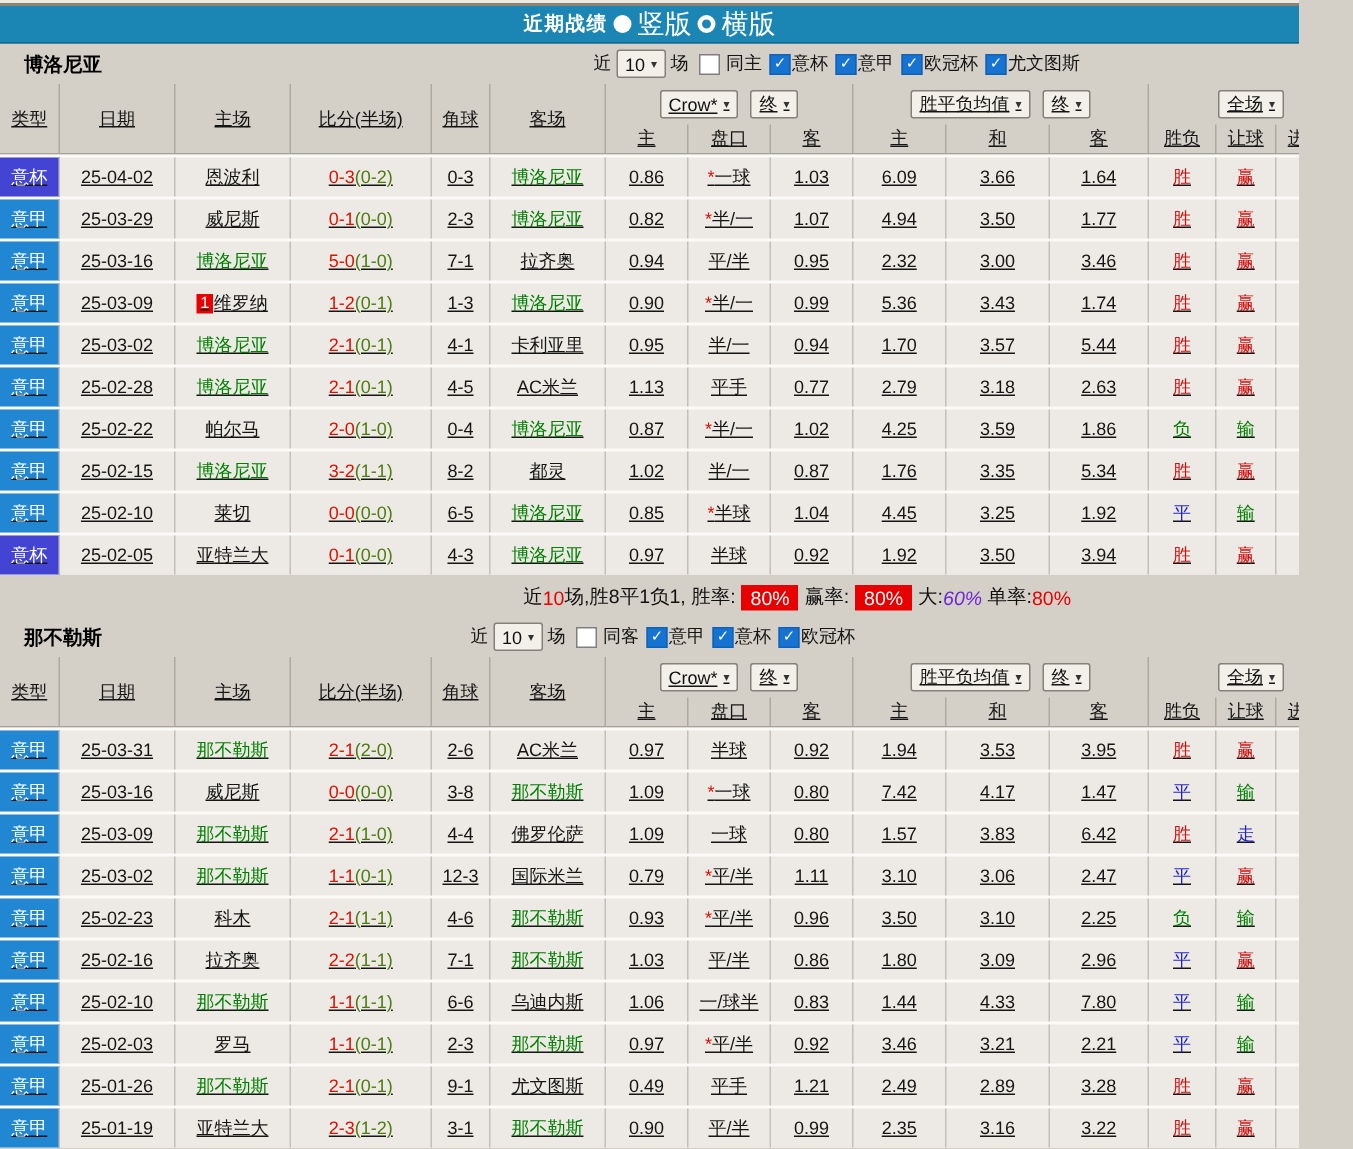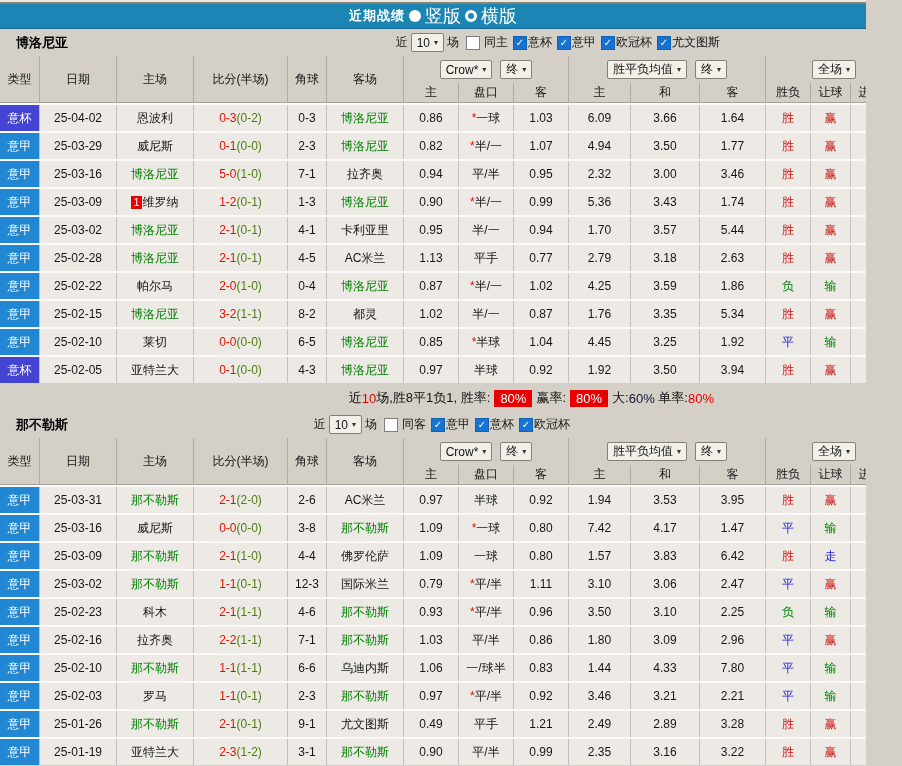--- a/index.html
+++ b/index.html
@@ -23,21 +23,21 @@
   .filter.f1{margin-right:288px;}
   .filter .gap{margin:0 3px;}
   .cb{width:12px;height:12px;display:inline-block;box-sizing:content-box;text-align:center;vertical-align:middle;}
   .cb.off{background:#fff;border:1px solid #7f7f7f;margin:0 4px;}
   .cb.on{background:#1673d2;border:1px solid #1262b4;color:#fff;font-size:10px;line-height:12px;margin-left:5px;margin-right:1px;}
 
   .sel{display:inline-flex;align-items:center;background:#f3f0ea;border:1px solid #84817b;
        border-radius:2px;padding:1px 5px;height:15px;font-size:12px;color:#111;cursor:default;}
   .sel .arr{font-size:8px;margin-left:4px;color:#333;}
 
-  .grid{display:grid;grid-template-columns:40px 77px 77px 94px 39px 77px 55px 55px 55px 62px 69px 66px 45px 40px 51px;}
+  .grid{display:grid;grid-template-columns:40px 77px 77px 94px 39px 77px 55px 55px 55px 62px 69px 66px 45px 40px 51px;text-decoration:underline;}
   .thead{grid-template-rows:27px 19px;border-bottom:1px solid #a7a39c;}
   .th-main{grid-row:1/3;display:flex;align-items:center;justify-content:center;border-right:1px solid #aeaaa3;}
   .th-sel{display:flex;align-items:center;justify-content:center;gap:8px;border-right:1px solid #aeaaa3;}
   .g1{grid-column:7/span 3;grid-row:1;}
   .g2{grid-column:10/span 3;grid-row:1;}
   .g3{grid-column:13/span 3;grid-row:1;border-right:none;}
   .th-sub{grid-row:2;display:flex;align-items:center;justify-content:center;border-right:1px solid #aeaaa3;}
   .th-sub:last-child{border-right:none;text-align:right;}
 
   .tbody{background:#fbfaf6;padding-top:2px;}
@@ -54,21 +54,21 @@
   .rank-badge{background:#e80000;color:#fff;font-size:11px;line-height:13px;padding:0 2px;margin-right:1px;}
   .star{color:#e01000;}
   .t-red{color:#cf1010;}
   .t-blue{color:#1f1fd0;}
   .t-green{color:#008000;}
 
   .summary{height:26px;display:flex;align-items:center;justify-content:flex-end;
            padding-right:152px;font-size:13px;color:#111;}
   .summary .box{background:#e80000;color:#fff;padding:1px 6px;margin:0 4px;}
   .summary .rt{color:#e80000;}
-  .summary .bt{color:#0f172a;}
+  .summary .bt{color:#6d28d9;font-style:italic;}
 </style>
 </head>
 <body>
 
 <div class="page">
   <div class="strip1"></div>
   <div class="strip2"></div>
 
   <div class="titlebar">
     <span class="tb-title">近期战绩</span>

